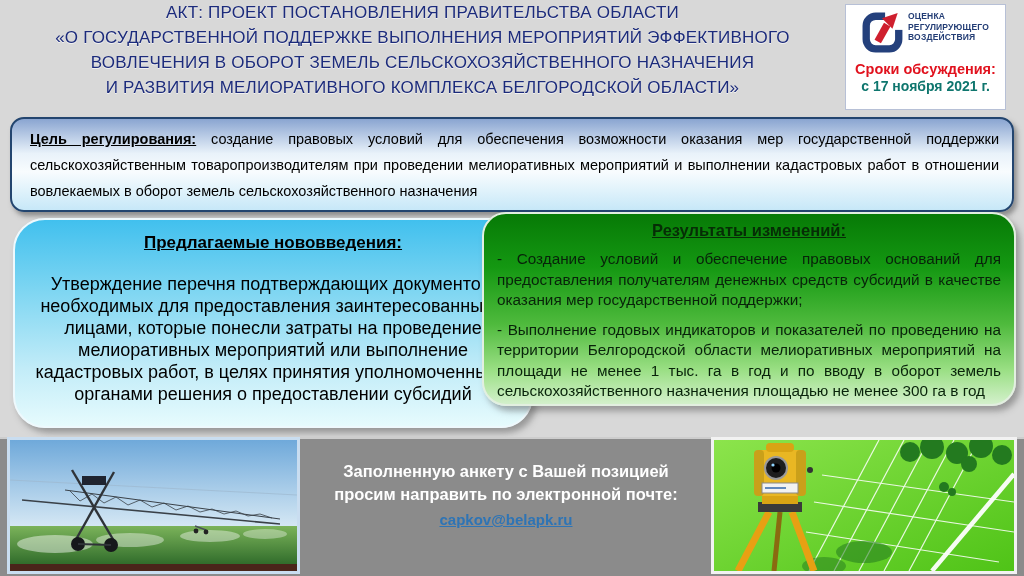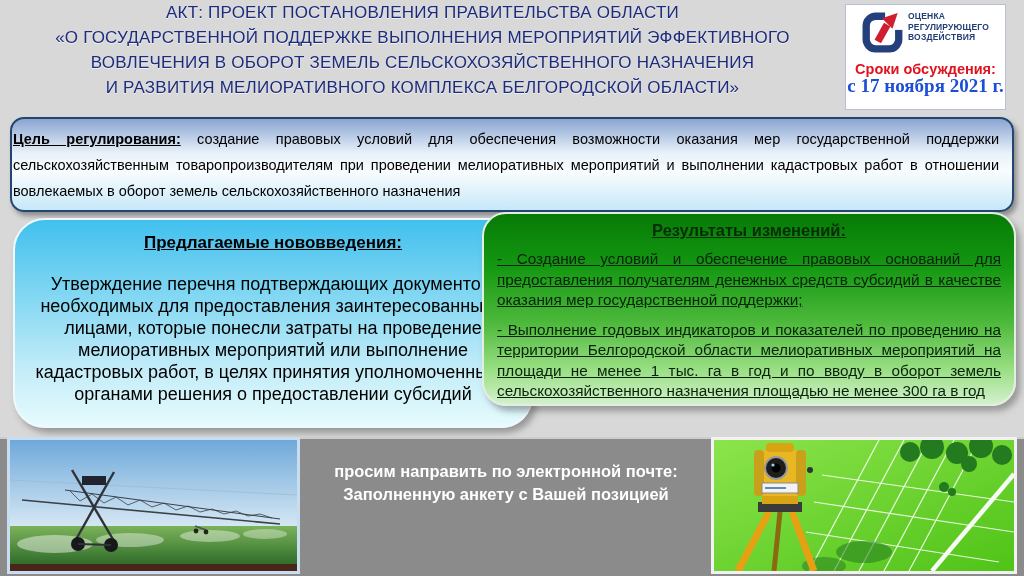--- a/index.html
+++ b/index.html
@@ -18,27 +18,27 @@
   
   .ria-badge{
     position:absolute;left:845px;top:4px;width:161px;height:106px;
     background:#ffffff;border:1px solid #b7c0d6;box-sizing:border-box;
     display:flex;flex-direction:column;align-items:center;justify-content:flex-start;
     padding-top:6px;
   }
   .ria-logo-row{display:flex;align-items:flex-start;gap:4px;}
   .ria-logo-text{font-size:8.5px;font-weight:bold;color:#233d75;line-height:10.5px;letter-spacing:.2px;}
   .ria-deadline-label{margin-top:4px;font-size:14.5px;font-weight:bold;color:#e1121e;text-align:center;}
-  .ria-date{font-size:19px;font-weight:bold;color:#1d4ed8;line-height:18px;font-family:Liberation Serif, serif;}
+  .ria-date{font-size:14px;font-weight:bold;color:#0f766e;line-height:18px;}
   
   .goal-box{
     position:absolute;left:10px;top:117px;width:1004px;min-height:90px;box-sizing:border-box;
     border:2px solid #23456f;border-radius:14px;
     background:linear-gradient(180deg,#8aa5d1 0%,#e9f2fa 38%,#f8fcfe 58%,#c7e8f8 100%);
-    padding:7px 13px 6px 1px;
+    padding:7px 13px 6px 18px;
     font-size:14.5px;line-height:26px;color:#000;text-align:justify;
     box-shadow:3px 4px 5px rgba(80,80,80,.55);
     overflow:hidden;
   }
   .goal-label{font-weight:bold;text-decoration:underline;}
   
   .innov-box{
     position:absolute;left:13px;top:218px;width:520px;height:210px;box-sizing:border-box;
     border:2px solid #eef9fd;border-radius:32px;
     background:linear-gradient(180deg,#41c0ee 0%,#7fd6f2 35%,#c2ecf8 72%,#e6fbfd 100%);
@@ -60,21 +60,21 @@
     background:linear-gradient(180deg,#077a06 0%,#149812 28%,#4fba3d 58%,#9adf84 82%,#d3f0cb 100%);
     box-shadow:4px 5px 6px rgba(90,90,90,.5);
     overflow:hidden;
   }
   .results-title{
     margin-top:7px;text-align:center;font-size:16.5px;font-weight:bold;
     text-decoration:underline;color:#062d06;
   }
   .results-item{
     margin:9px 13px 0 13px;text-align:justify;
-    font-size:15.3px;line-height:20.5px;color:#08230a;text-decoration:underline;
+    font-size:15.3px;line-height:20.5px;color:#08230a;
   }
   
   .footer-bar{
     position:absolute;left:0;top:437px;width:1024px;height:139px;
     background:#8b8b8b;border-top:2px solid #cdcdcd;box-sizing:border-box;
   }
   .footer-note{
     position:absolute;left:300px;top:460px;width:412px;text-align:center;
     color:#ffffff;font-weight:bold;font-size:16.5px;line-height:23px;
   }
@@ -165,22 +165,23 @@
     <circle cx="68" cy="104" r="7" fill="#16181b"></circle>
     <circle cx="101" cy="105" r="7" fill="#16181b"></circle>
     <line x1="68" y1="104" x2="101" y2="105" stroke="#2f3338" stroke-width="2"></line>
     <line x1="185" y1="86" x2="196" y2="90" stroke="#4a525a" stroke-width="1.5"></line>
     <circle cx="186" cy="91" r="2.4" fill="#222"></circle>
       <circle cx="196" cy="92" r="2.4" fill="#222"></circle>
   </svg>
 </div>
 
 <div class="footer-note">
+  <div>Заполненную анкету с Вашей позицией</div>
   <div>просим направить по электронной почте:</div>
-  <div>Заполненную анкету с Вашей позицией</div>
+  <a class="email-link">capkov@belapk.ru</a>
 </div>
 
 <div class="photo photo-right">
   <svg viewBox="0 0 300 131" preserveAspectRatio="none">
     <defs>
       <linearGradient id="grass" x1="0" y1="0" x2="1" y2="1">
         <stop offset="0" stop-color="#8ce44c"></stop>
           <stop offset="1" stop-color="#4fc317"></stop>
       </linearGradient>
     </defs>

